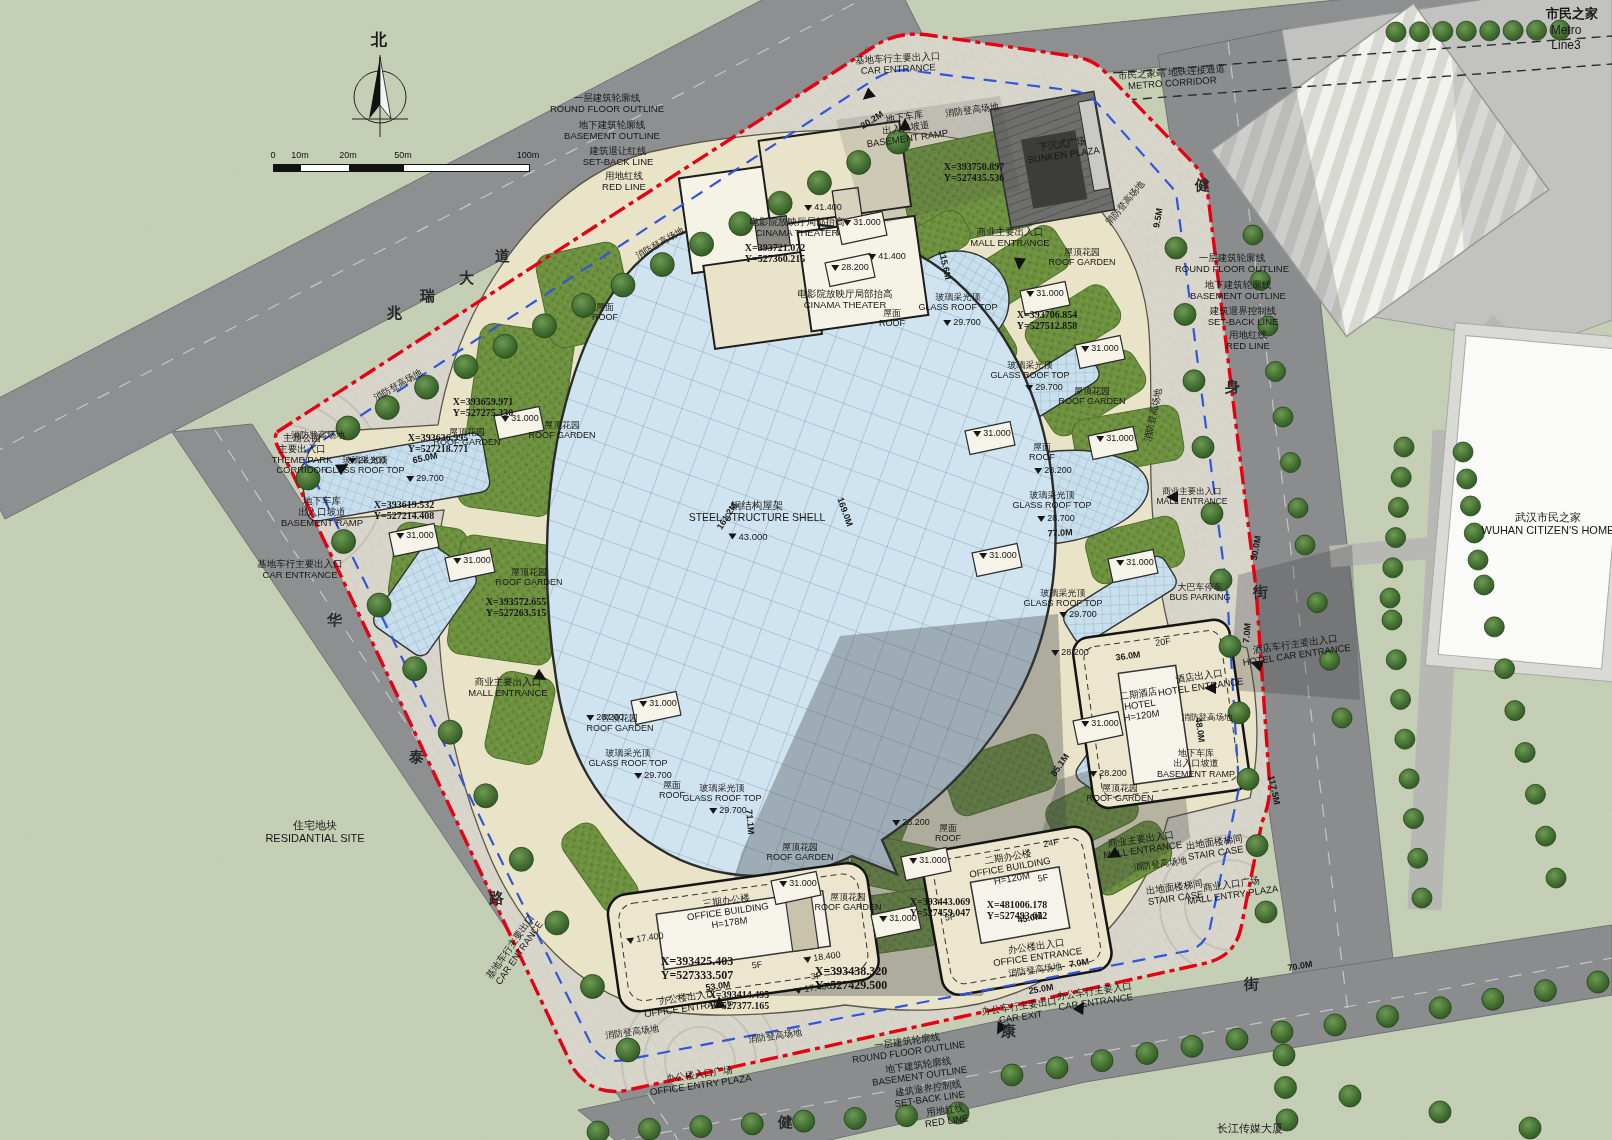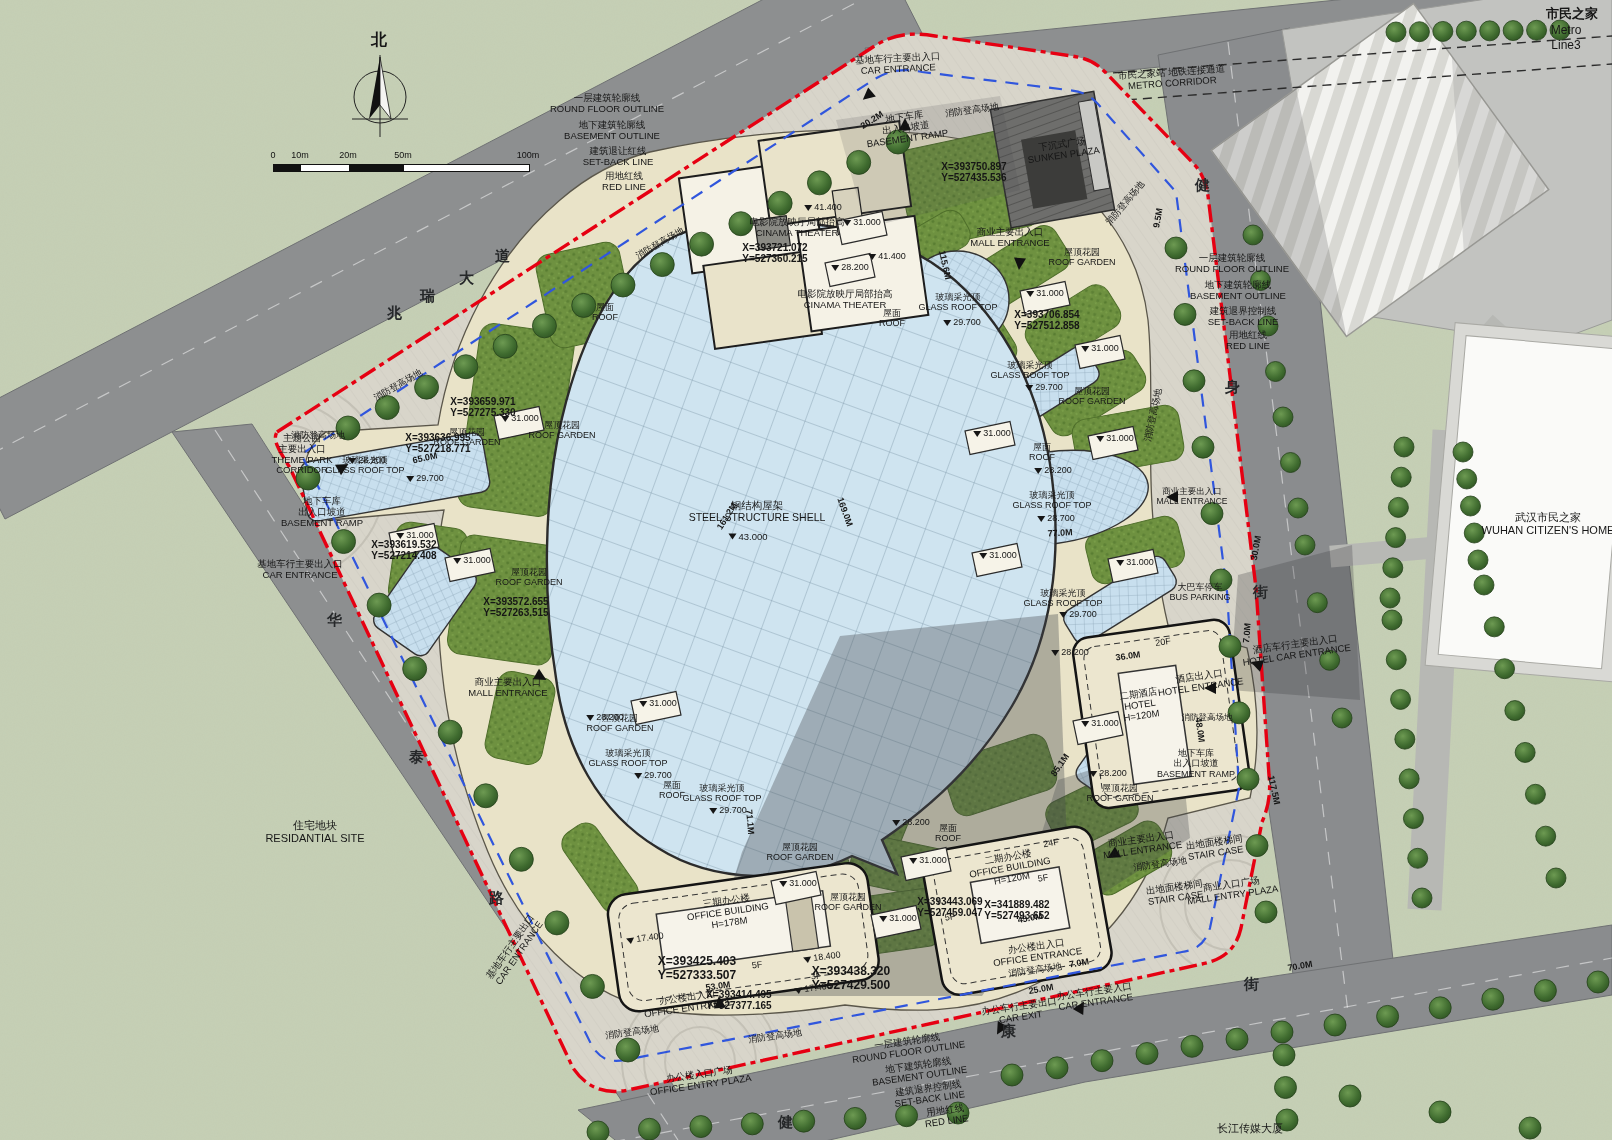--- a/index.html
+++ b/index.html
@@ -4,21 +4,21 @@
 <style>
   html,body{margin:0;padding:0;background:#9aa08e;}
   #canvas{position:relative;width:1612px;height:1140px;overflow:hidden;
           background:#c6d0b6;font-family:"Liberation Sans",sans-serif;}
   #map{position:absolute;left:0;top:0;}
   #labels{position:absolute;left:0;top:0;width:1612px;height:1140px;pointer-events:none;}
   .lbl{position:absolute;color:#161616;line-height:1.14;text-align:center;
        white-space:nowrap;font-family:"Liberation Sans",sans-serif;}
   .lbl div{line-height:1.14;}
   .street{font-weight:600;color:#26282a;letter-spacing:1px;}
-  .coord{font-family:Liberation Sans, sans-serif;font-weight:700;}
+  .coord{font-family:Liberation Serif, serif;font-weight:700;}
   .elev div:first-child::before{content:"";display:inline-block;width:0;height:0;
        border-left:4px solid transparent;border-right:4px solid transparent;
        border-top:6px solid #161616;margin-right:2px;vertical-align:middle;}
   .dim{font-weight:600;}
   .big{font-weight:700;}
   
   #scalebar{position:absolute;left:273px;top:150px;width:255px;height:24px;}
   #scalebar .bar{position:absolute;top:14px;left:0;width:255px;height:6px;
        border:1px solid #111;display:flex;}
   #scalebar .seg{height:100%;}
@@ -556,34 +556,34 @@
         <div>Y=527512.858</div>
       </div>
       <div class="lbl coord" style="left: 483px; top: 407px; font-size: 10px; transform: translate(-50%, -50%) rotate(0deg);">
         <div>X=393659.971</div>
         <div>Y=527275.330</div>
       </div>
       <div class="lbl coord" style="left: 438px; top: 443px; font-size: 10px; transform: translate(-50%, -50%) rotate(0deg);">
         <div>X=393636.995</div>
         <div>Y=527218.771</div>
       </div>
-      <div class="lbl coord" style="left: 404px; top: 510px; font-size: 10px; transform: translate(-50%, -50%) rotate(0deg); margin-top: 40px;">
+      <div class="lbl coord" style="left: 404px; top: 510px; font-size: 10px; transform: translate(-50%, -50%) rotate(0deg);">
         <div>X=393619.532</div>
         <div>Y=527214.408</div>
       </div>
       <div class="lbl coord" style="left: 516px; top: 607px; font-size: 10px; transform: translate(-50%, -50%) rotate(0deg);">
         <div>X=393572.655</div>
         <div>Y=527263.515</div>
       </div>
-      <div class="lbl coord" style="left: 940px; top: 907px; font-size: 10px; transform: translate(-50%, -50%) rotate(0deg); margin-left: 10px;">
+      <div class="lbl coord" style="left: 940px; top: 907px; font-size: 10px; transform: translate(-50%, -50%) rotate(0deg);">
         <div>X=393443.069</div>
         <div>Y=527459.047</div>
       </div>
       <div class="lbl coord" style="left: 1017px; top: 910px; font-size: 10px; transform: translate(-50%, -50%) rotate(0deg);">
-        <div>X=341889.482</div>
+        <div>X=481006.178</div>
         <div>Y=527493.652</div>
       </div>
       <div class="lbl coord" style="left: 697px; top: 969px; font-size: 12px; transform: translate(-50%, -50%) rotate(0deg);">
         <div>X=393425.403</div>
         <div>Y=527333.507</div>
       </div>
       <div class="lbl coord" style="left: 739px; top: 1000px; font-size: 10px; transform: translate(-50%, -50%) rotate(0deg);">
         <div>X=393414.495</div>
         <div>Y=527377.165</div>
       </div>

